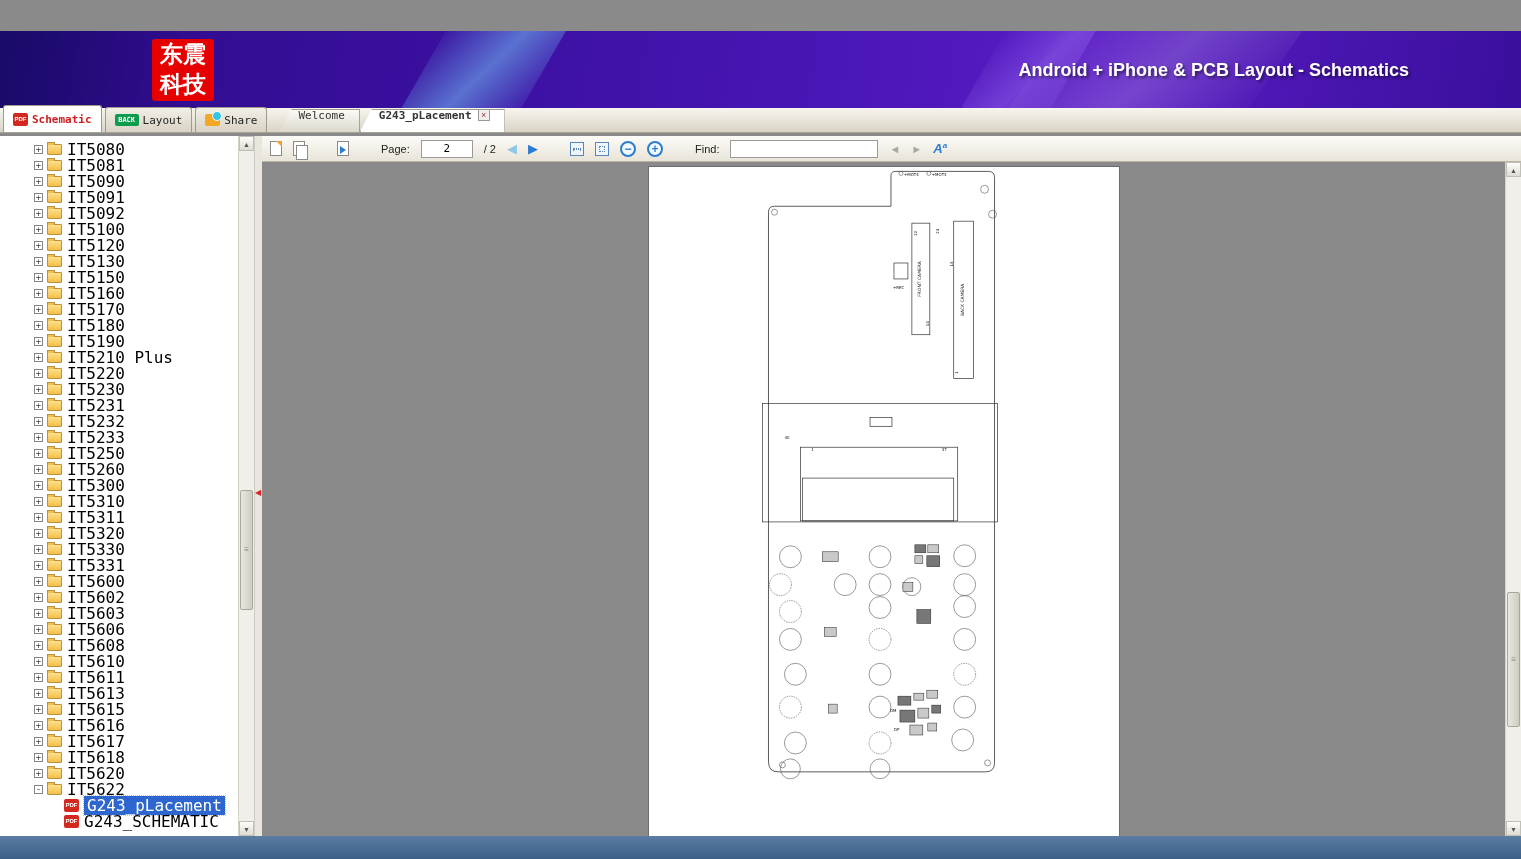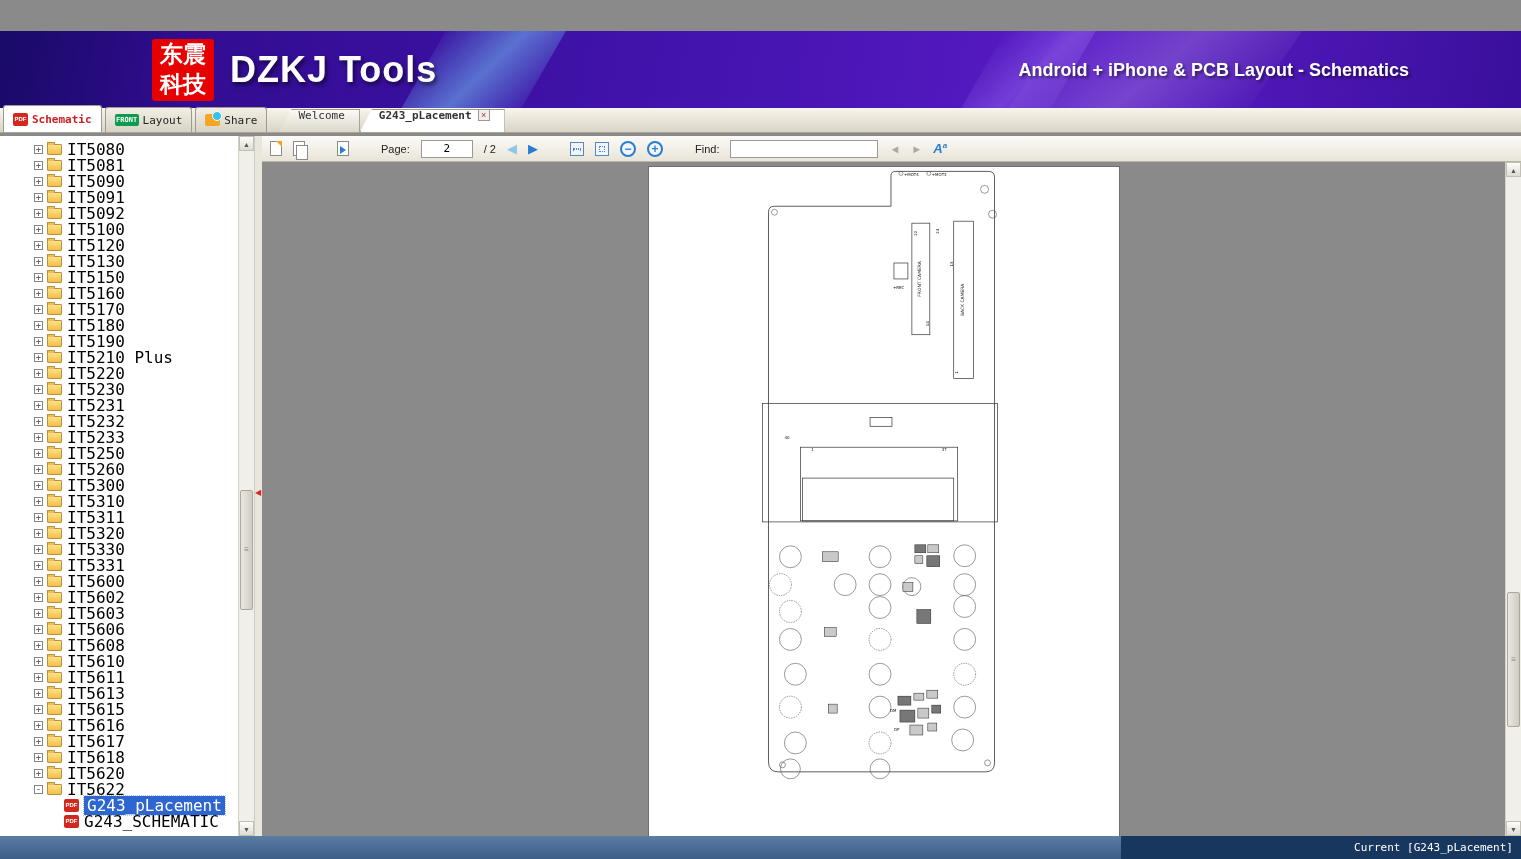--- a/index.html
+++ b/index.html
@@ -170,31 +170,30 @@
 
   <div class="banner">
     <div class="streak s4"></div>
     <div class="streak s1"></div>
     <div class="streak s2"></div>
     <div class="streak s3"></div>
     <div class="logobox">
       <div>东震</div>
       <div>科技</div>
     </div>
-    <div class="prodname">DZKJ Tools</div>
     <div class="tagline">Android + iPhone &amp; PCB Layout - Schematics</div>
   </div>
 
   <div class="tabsbar">
     <div class="rtab active">
       <span class="pdficon">PDF</span>
       <span>Schematic</span>
     </div>
     <div class="rtab">
-      <span class="padsicon">FRONT</span>
+      <span class="padsicon">BACK</span>
       <span>Layout</span>
     </div>
     <div class="rtab">
       <span class="shareicon"></span>
       <span>Share</span>
     </div>
     <div class="doctabs">
       <div class="dtab">
         <span>Welcome</span>
       </div>
@@ -571,16 +570,15 @@
           <span class="grip">≡</span>
         </div>
         <div class="sarrow down">▼</div>
       </div>
 
     </div>
   </div>
 
   <div class="statusbar">
     <div class="st-mid"></div>
-    <div class="st-right">Current [G243_pLacement]</div>
   </div>
 
 </div>
 
 </body></html>

